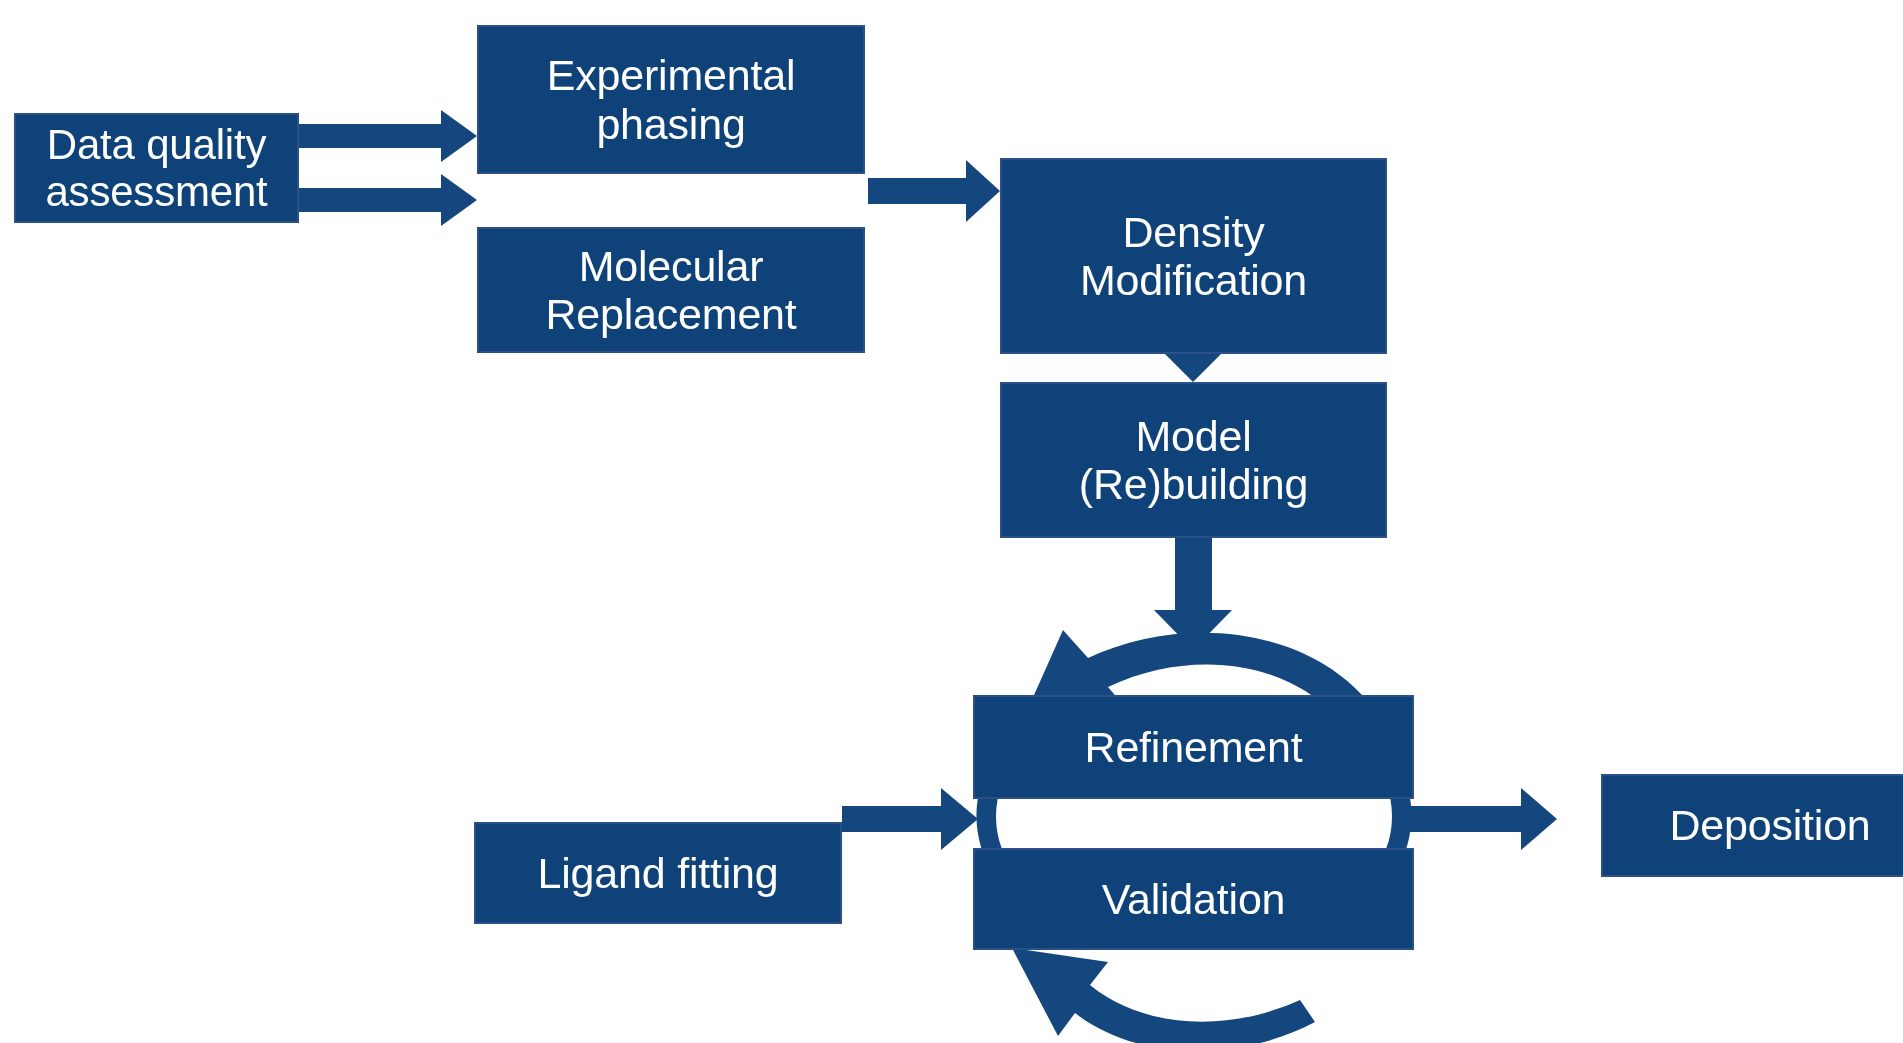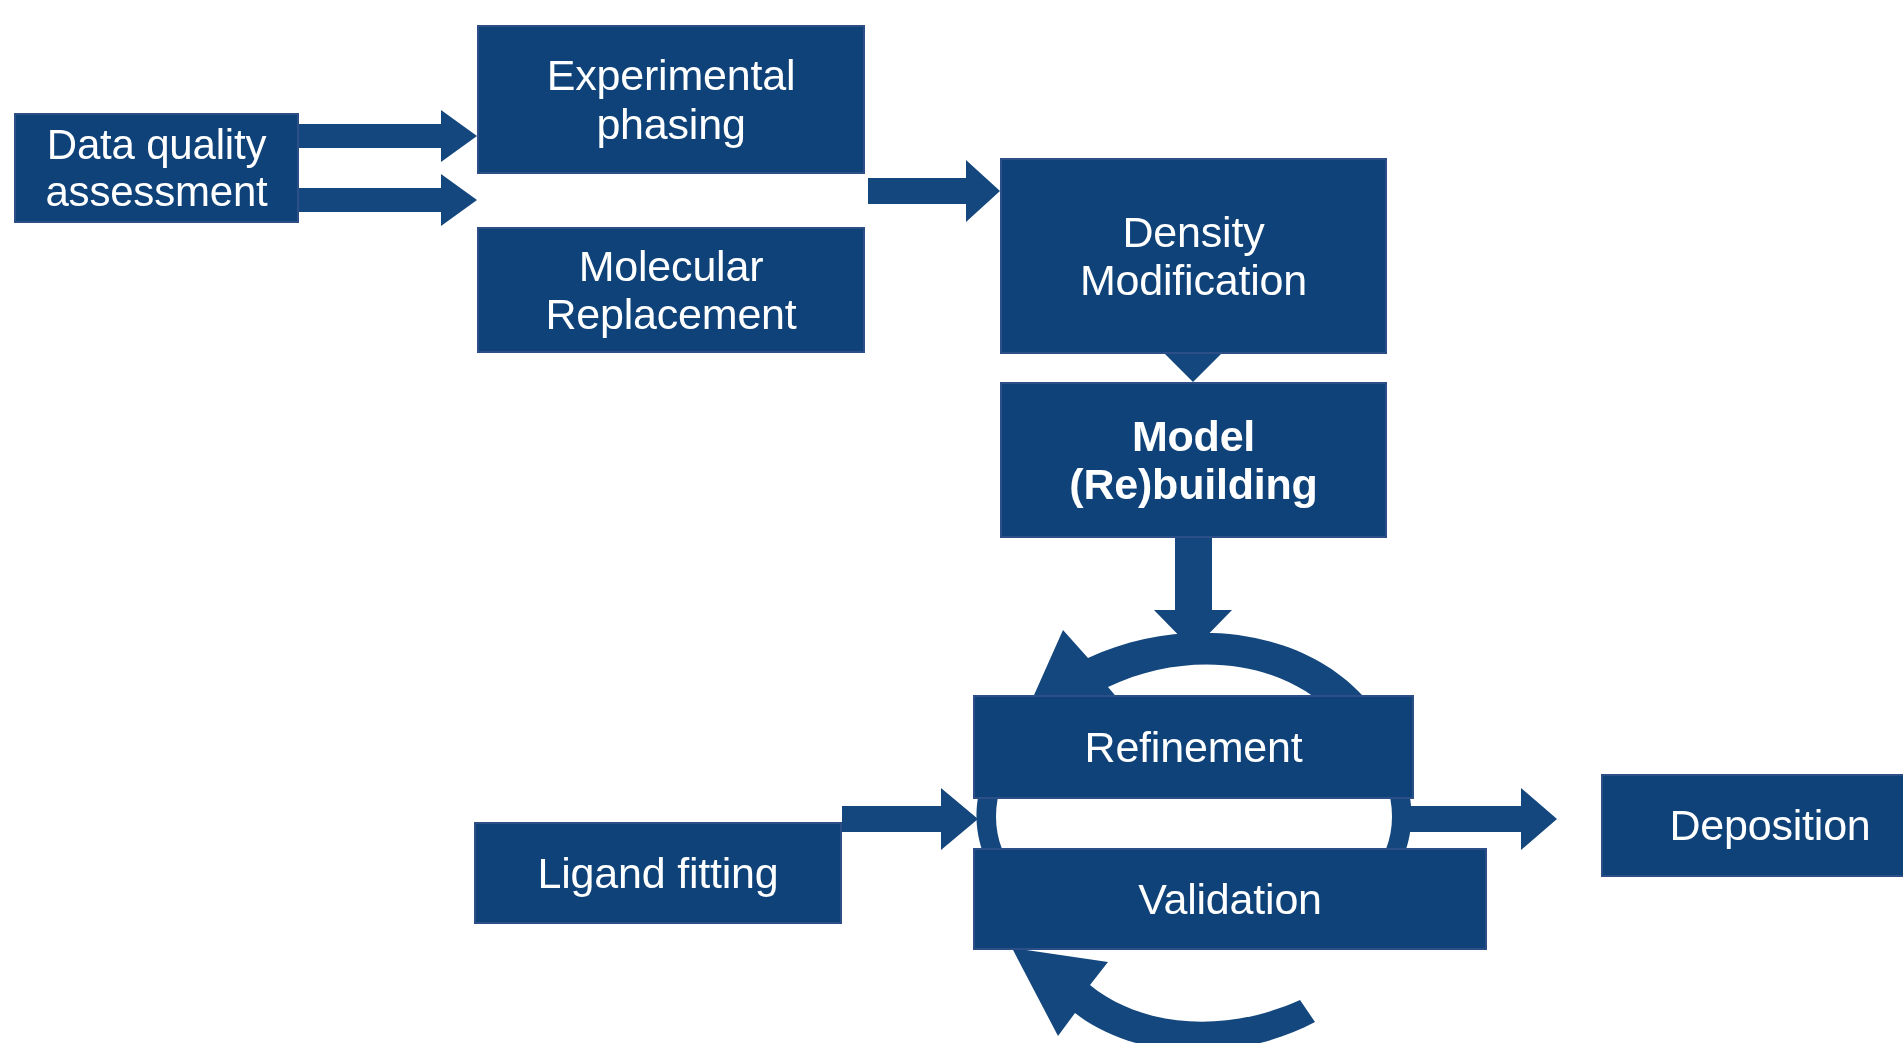--- a/index.html
+++ b/index.html
@@ -116,24 +116,24 @@
 
   <div class="node-box" style="left:477px; top:25px; width:388px; height:149px; font-size:43px;">Experimental
 phasing</div>
 
   <div class="node-box" style="left:477px; top:227px; width:388px; height:126px; font-size:43px;">Molecular
 Replacement</div>
 
   <div class="node-box" style="left:1000px; top:114px; width:387px; height:196px; font-size:43px;margin-top:44px;">Density
 Modification</div>
 
-  <div class="node-box" style="left:1000px; top:382px; width:387px; height:156px; font-size:43px;font-weight:bold;">Model
+  <div class="node-box" style="left:1000px; top:382px; width:387px; height:156px; font-size:43px;">Model
 (Re)building</div>
 
   <div class="node-box" style="left:973px; top:695px; width:441px; height:104px; font-size:43px;">Refinement</div>
 
-  <div class="node-box" style="left:973px; top:848px; width:514px; height:102px; font-size:43px;">Validation</div>
+  <div class="node-box" style="left:973px; top:848px; width:441px; height:102px; font-size:43px;">Validation</div>
 
   <div class="node-box" style="left:474px; top:775px; width:368px; height:102px; font-size:43px;margin-top:47px;">Ligand fitting</div>
 
   <div class="node-box" style="left:1557px; top:774px; width:338px; height:103px; font-size:43px;margin-left:44px;">Deposition</div>
 
 </div>
 
 </body></html>

